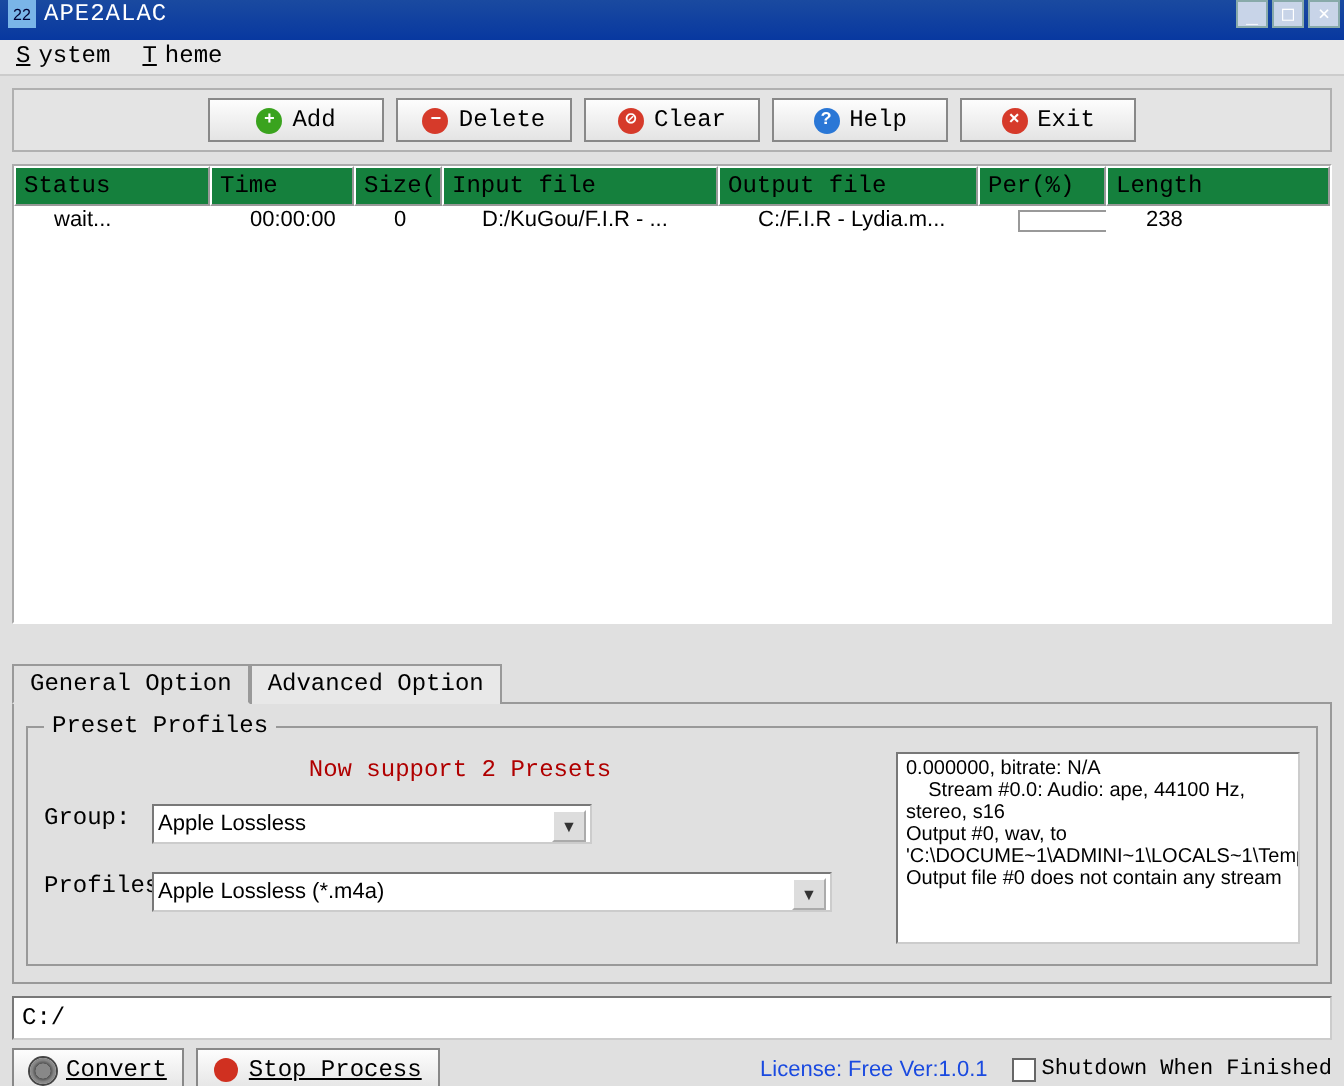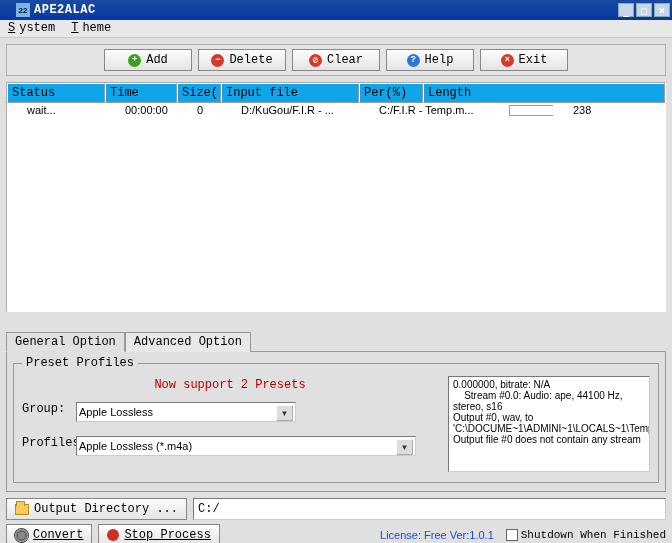--- a/index.html
+++ b/index.html
@@ -8,24 +8,23 @@
   font-size: 11px;
   background: #e0e0e0;
   width: 672px;
   height: 543px;
   overflow: hidden;
 }
 .titlebar {
   background: linear-gradient(#1a4aa0, #0838a0);
   height: 20px;
   display: flex;
-  align-items: center;
-  padding: 0 2px 0 16px;
+  padding: 0 2px 0 4px;
   color: #fff;
-  font-weight: bold;
+  font-weight: normal;
 }
 .titlebar .app-icon {
   width: 14px; height: 14px;
   background: #7ab5e8;
   margin-right: 4px;
   font-size: 8px;
   color: #003;
   display: flex; align-items: center; justify-content: center;
 }
 .titlebar .title { flex: 1; font-family: "Courier New", monospace; font-size: 12px; letter-spacing: 0.5px;}
@@ -98,21 +97,21 @@
 }
 .list-header {
   display: flex;
   background: #e8e8e8;
 }
 .lh, .lc {
   border: 1px solid #fff;
   border-right-color: #999;
   border-bottom-color: #999;
   padding: 2px 4px;
-  background: #0ea5e9;
+  background: #15803d;
   font-family: "Courier New", monospace;
   font-size: 12px;
   text-align: left;
   white-space: nowrap;
   overflow: hidden;
 }
 .list-row { display: flex; }
 .list-row .lc { background: #fff; border: none; border-right: 0px; font-family: "Tahoma", sans-serif; font-size: 11px; padding: 1px 20px;}
 .c-status { width: 98px; }
 .c-time   { width: 72px; }
@@ -299,29 +298,30 @@
       <span>Exit</span>
     </div>
   </div>
 
   <div class="list-wrap">
     <div class="list-header">
       <div class="lh c-status">Status</div>
       <div class="lh c-time">Time</div>
       <div class="lh c-size">Size(...</div>
       <div class="lh c-input">Input file</div>
+      <div class="lh c-output">Output file</div>
       <div class="lh c-per">Per(%)</div>
       <div class="lh c-len">Length</div>
     </div>
     <div class="list-row">
       <div class="lc c-status">wait...</div>
       <div class="lc c-time">00:00:00</div>
       <div class="lc c-size">0</div>
       <div class="lc c-input">D:/KuGou/F.I.R - ...</div>
-      <div class="lc c-output">C:/F.I.R - Temp.m...</div>
+      <div class="lc c-output">C:/F.I.R - Lydia.m...</div>
       <div class="lc c-per">
           <div class="per-bar"></div>
         </div>
       <div class="lc c-len">238</div>
     </div>
   </div>
 
   <div class="tabs-area">
     <div class="tabbar">
       <div class="tab active">General Option</div>
@@ -349,24 +349,20 @@
           <div class="logbox">0.000000, bitrate: N/A
     Stream #0.0: Audio: ape, 44100 Hz, stereo, s16
 Output #0, wav, to 'C:\DOCUME~1\ADMINI~1\LOCALS~1\Temp/_1.wav':
 Output file #0 does not contain any stream</div>
         </div>
       </fieldset>
     </div>
   </div>
 
   <div class="bottom-row1">
-    <div class="dirbtn">
-      <span class="folder-icon"></span>
-      <span>Output Directory ...</span>
-    </div>
     <div class="dirpath">
         <span>C:/</span>
       </div>
   </div>
 
   <div class="bottom-row2">
     <div class="actbtn">
       <span class="gear-icon"></span>
       <span>Convert</span>
     </div>

